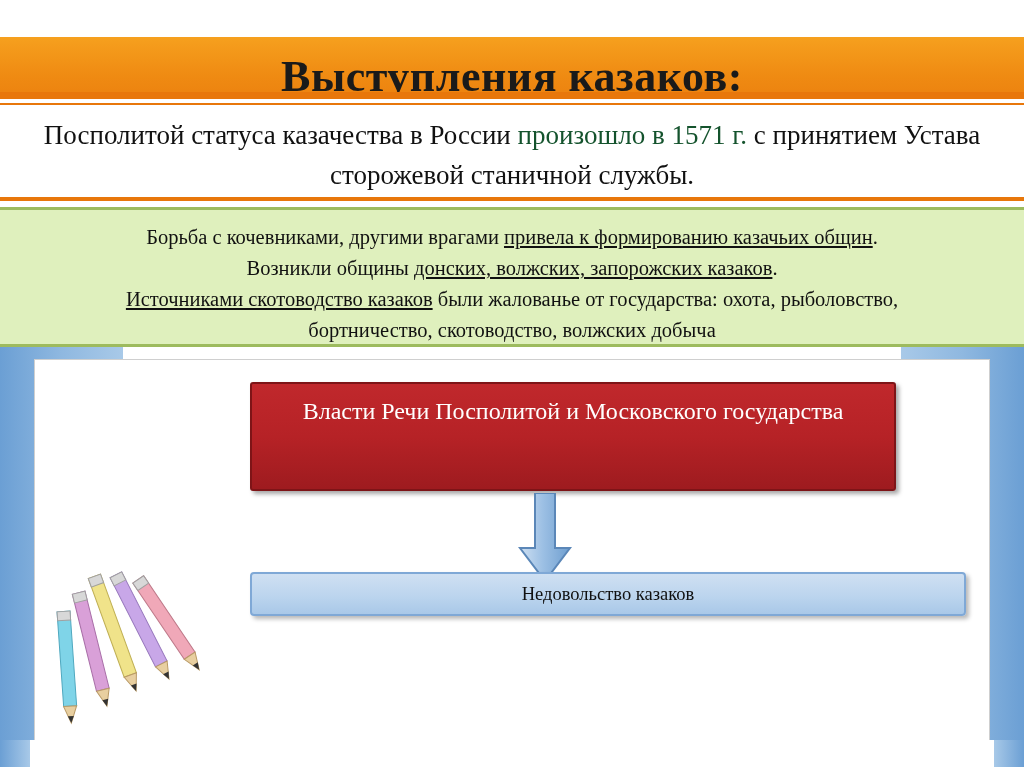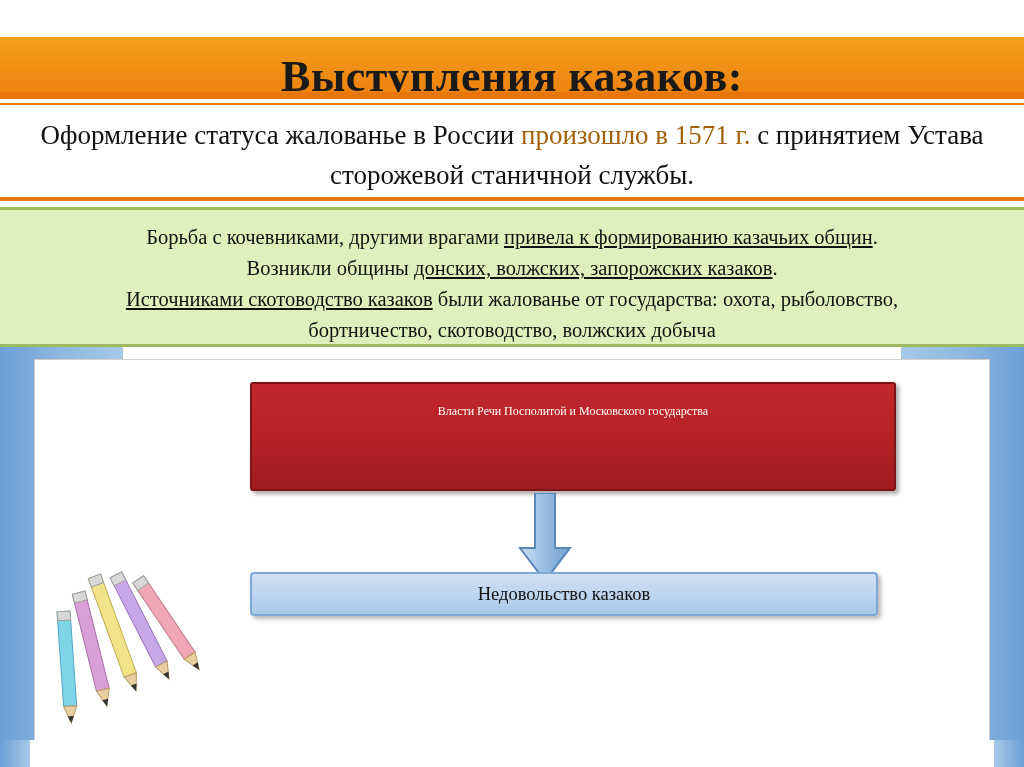--- a/index.html
+++ b/index.html
@@ -78,21 +78,21 @@
     position: absolute;
     left: 30px;
     right: 30px;
     top: 10px;
     text-align: center;
     font-size: 27px;
     line-height: 40px;
     color: #111111;
   }
   .subtitle-text .hl {
-    color: #a16207;
+    color: #14532d;
   }
 
   
   .green-box {
     position: absolute;
     left: 0;
     top: 207px;
     width: 1024px;
     height: 140px;
     background: #dff0bd;
@@ -148,40 +148,40 @@
     border-radius: 3px;
     box-shadow: 3px 3px 4px rgba(0,0,0,0.35);
     box-sizing: border-box;
   }
   .red-box .rb-text {
     position: absolute;
     left: 16px;
     right: 16px;
     top: 12px;
     text-align: center;
-    font-size: 12px;
+    font-size: 24px;
     line-height: 30px;
     color: #ffffff;
   }
 
   
   .arrow {
     position: absolute;
     left: 480px;
     top: 133px;
     width: 60px;
     height: 90px;
   }
 
   
   .blue-box {
     position: absolute;
     left: 215px;
     top: 212px;
-    width: 628px;
+    width: 716px;
     height: 44px;
     background: linear-gradient(to bottom, #cfe0f2 0%, #bcd5ee 55%, #a9c8e8 100%);
     border: 2px solid #7fa8d6;
     border-radius: 4px;
     box-shadow: 3px 3px 4px rgba(0,0,0,0.28);
     box-sizing: border-box;
   }
   .blue-box .bb-text {
     position: absolute;
     left: 10px;
@@ -233,21 +233,21 @@
 <div class="slide">
 
   <div class="title-bar">
     <div class="title-text">Выступления казаков:</div>
   </div>
   <div class="title-underline"></div>
   <div class="title-underline2"></div>
 
   <div class="subtitle-band">
     <div class="subtitle-text">
-      <span>Оформление статуса жалованье в России </span><span class="hl">произошло в 1571 г.</span><span> с принятием Устава сторожевой станичной службы.</span>
+      <span>Посполитой статуса казачества в России </span><span class="hl">произошло в 1571 г.</span><span> с принятием Устава сторожевой станичной службы.</span>
     </div>
   </div>
 
   <div class="green-box">
     <div class="green-text">
       <span>Борьба с кочевниками, другими врагами </span><u>привела к формированию казачьих общин</u><span>.</span><br>
       <span>Возникли общины </span><u>донских, волжских, запорожских казаков</u><span>.</span><br>
       <u>Источниками скотоводство казаков</u><span> были жалованье от государства: охота, рыболовство,</span><br>
       <span>бортничество, скотоводство, волжских добыча</span>
     </div>

